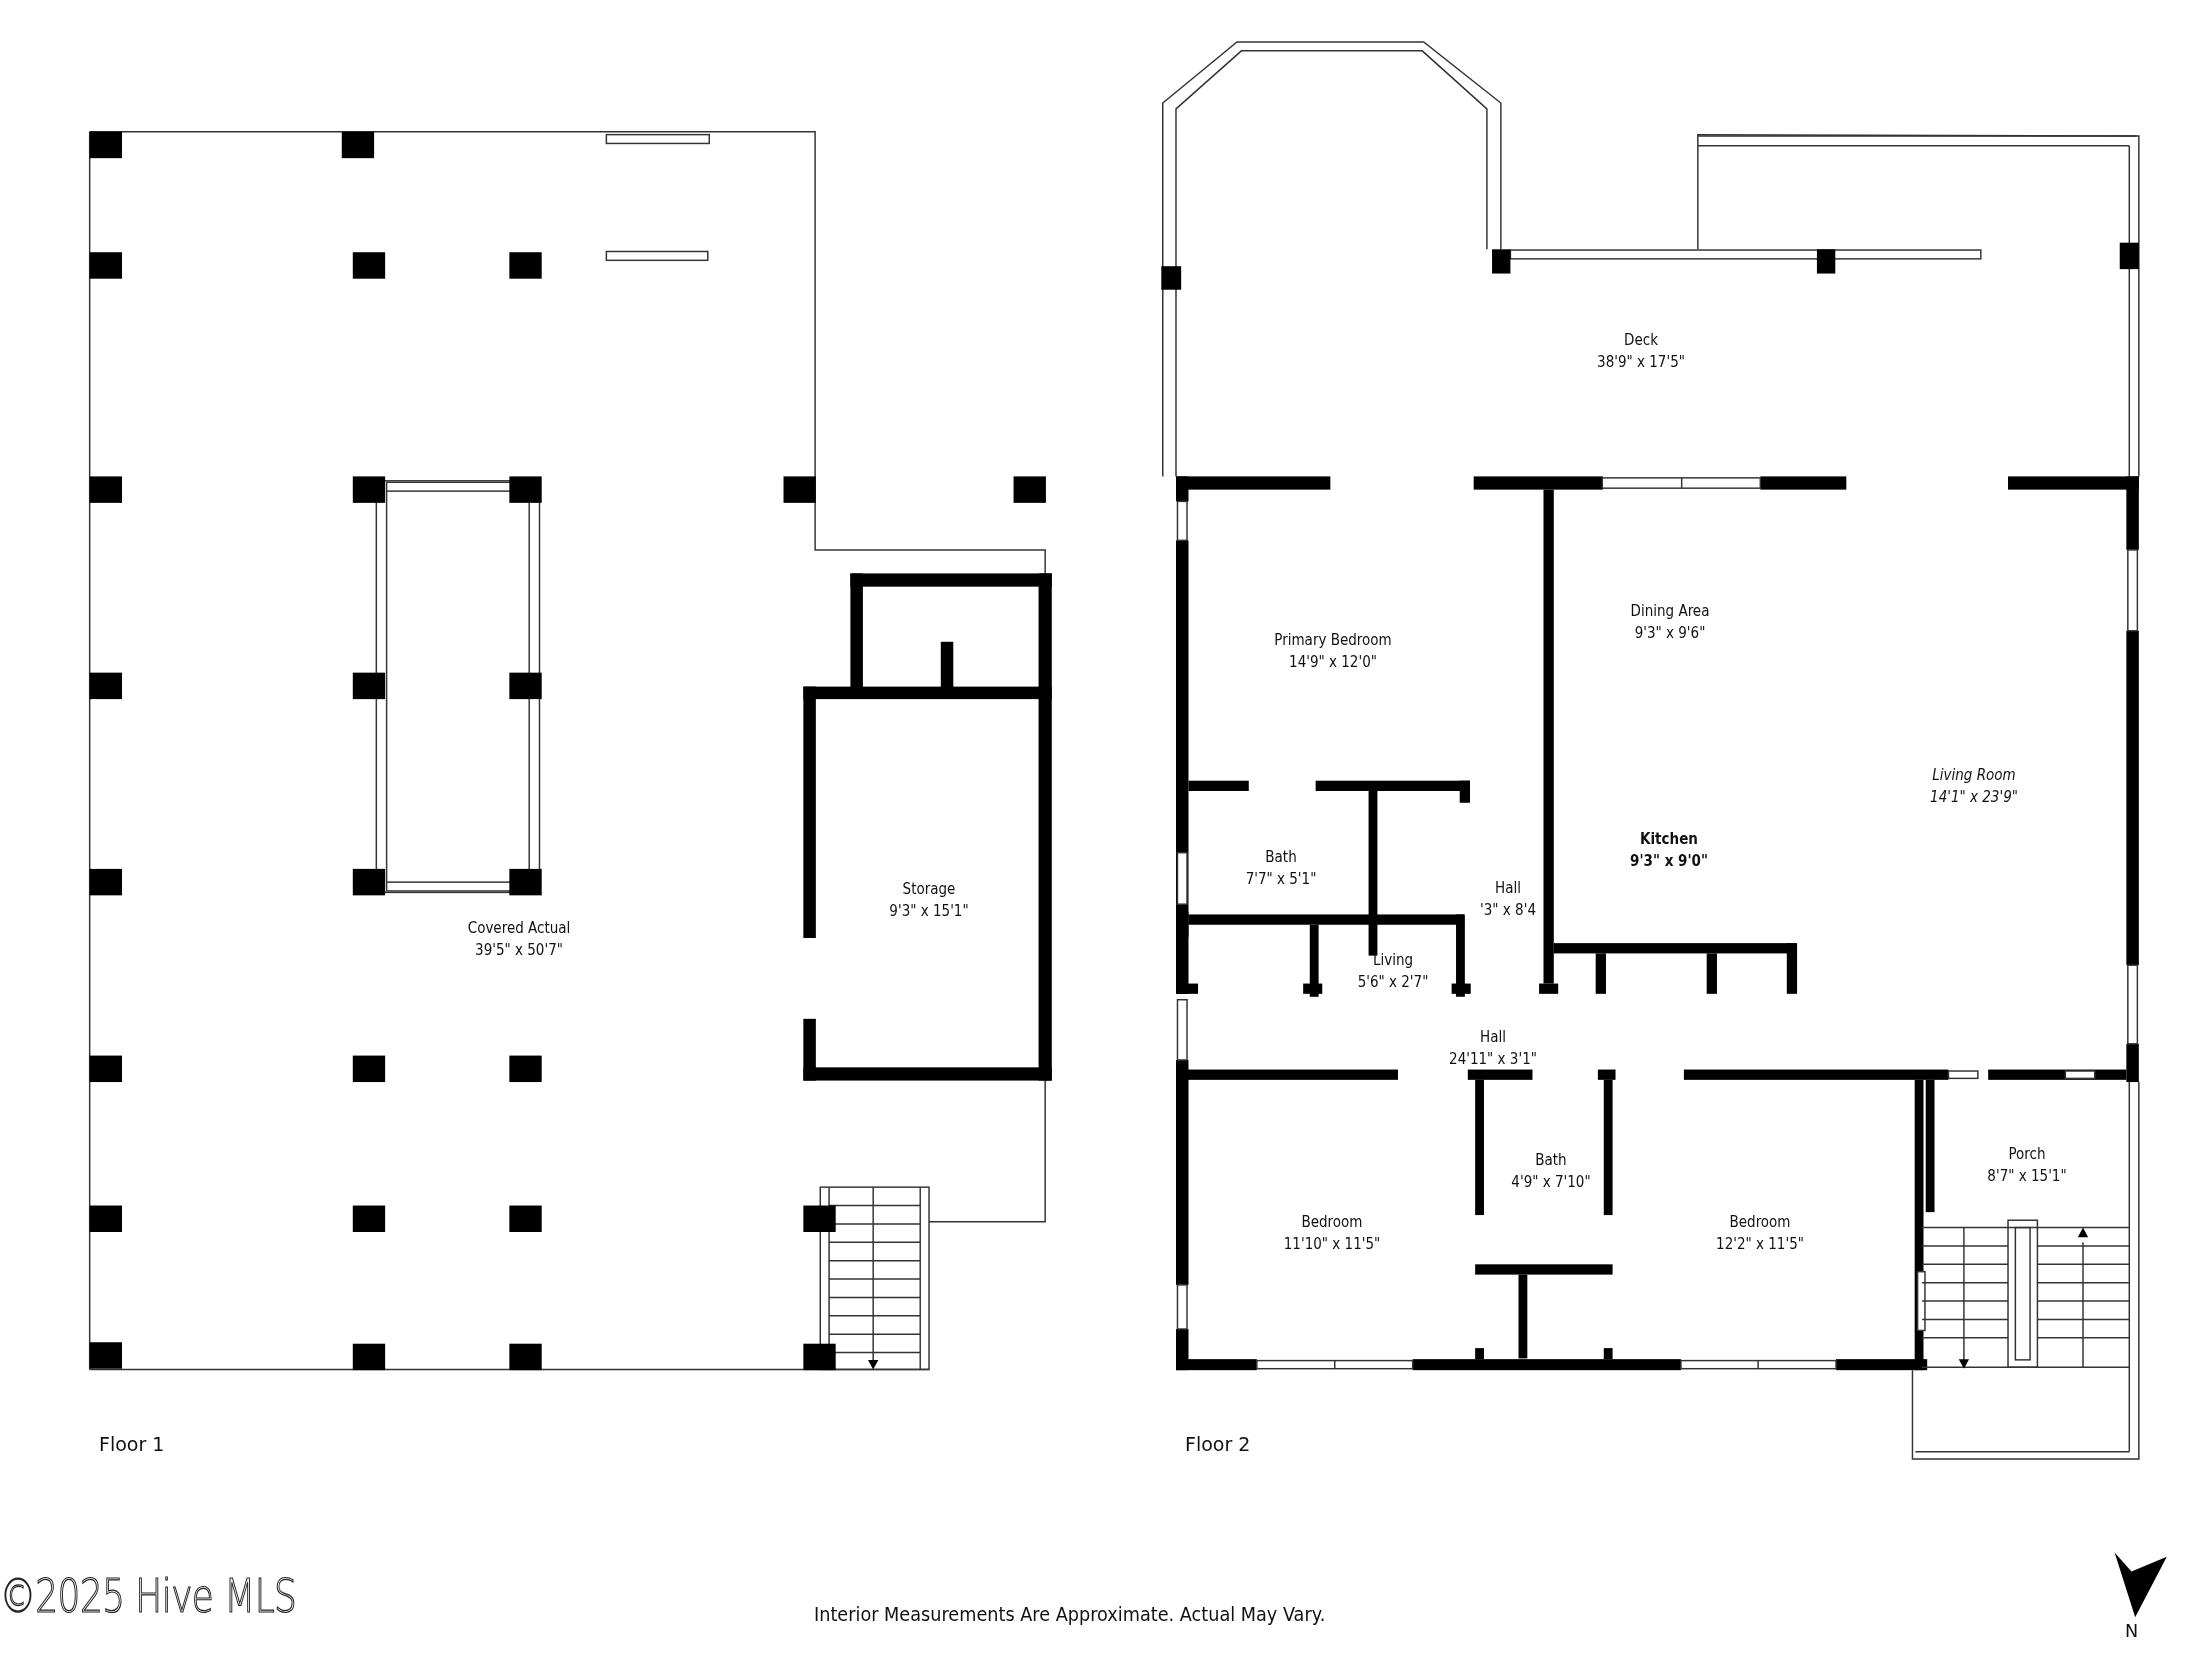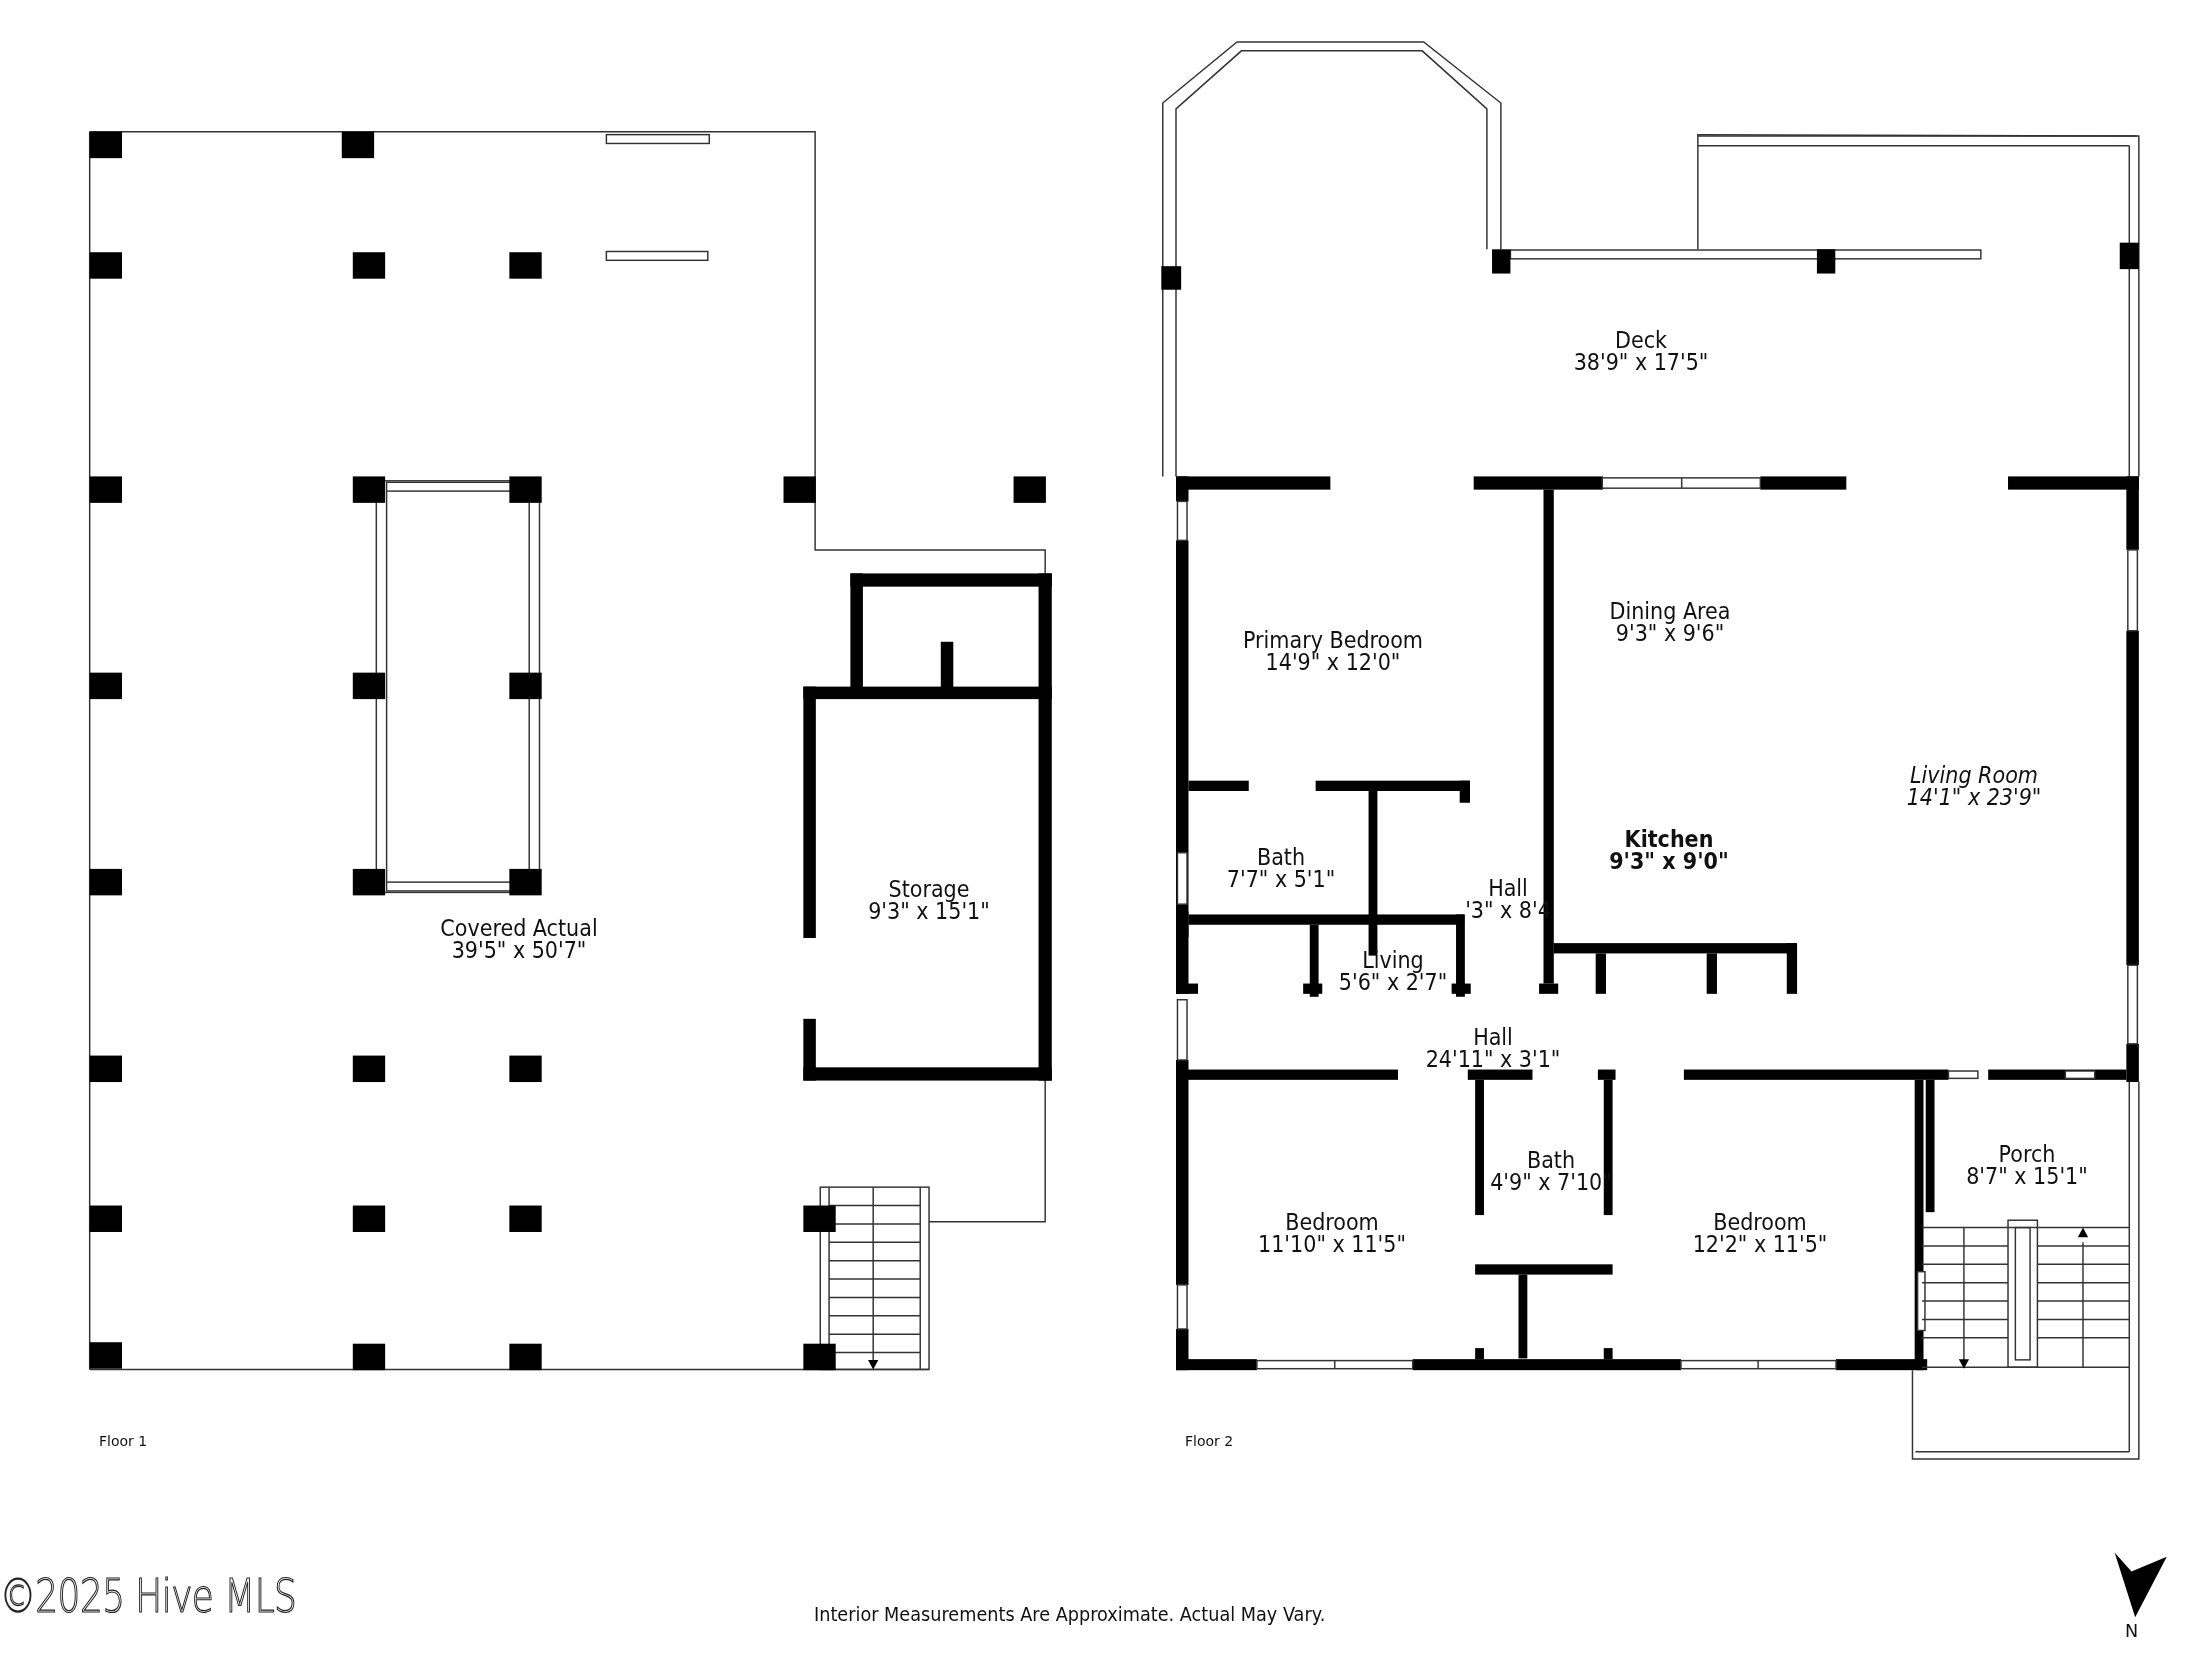--- a/index.html
+++ b/index.html
@@ -1,20 +1,20 @@
 <!DOCTYPE html>
 <html style="font-size:11.8px"><head>
 <meta charset="utf-8">
 <style>
   html, body { margin: 0; padding: 0; background: #ffffff; }
   body { width: 2205px; height: 1654px; position: relative; overflow: hidden; font-family: "DejaVu Sans", sans-serif; }
   svg.plan { position: absolute; left: 0; top: 0; width: 2205px; height: 1654px; }
-  .lbl { position: absolute; text-align: center; color: #111; font-family: "DejaVu Sans Condensed", "DejaVu Sans", sans-serif; font-size: 23px; line-height: 22px; transform: translateX(-50%); white-space: nowrap; }
+  .lbl { position: absolute; text-align: center; color: #111; font-family: "DejaVu Sans Condensed", "DejaVu Sans", sans-serif; font-size: 15px; line-height: 22px; transform: translateX(-50%); white-space: nowrap; }
   .lbl span { display: block; }
-  .floor-label { position: absolute; font-size: 14px; color: #111; font-family: "DejaVu Sans", sans-serif; }
+  .floor-label { position: absolute; font-size: 19px; color: #111; font-family: "DejaVu Sans", sans-serif; }
   .disclaimer { position: absolute; left: 814px; top: 1603px; font-size: 19px; color: #111; font-family: "DejaVu Sans", sans-serif; transform: scaleX(0.93); transform-origin: left top; }
   .watermark { position: absolute; left: 0px; top: 1569px; font-size: 46px; font-family: "DejaVu Sans", sans-serif; font-weight: 100; color: #fff; -webkit-text-stroke: 1.2px #222; letter-spacing: -0.7px; transform: scaleX(0.78); transform-origin: left top; }
   .north-label { position: absolute; left: 2125px; top: 1621px; font-size: 17.6px; color: #111; font-family: "DejaVu Sans", sans-serif; }
 </style>
 </head>
 <body>
 
 <svg class="plan" viewBox="0 0 3000 2250" xmlns="http://www.w3.org/2000/svg">
 
   <g fill="none" stroke="#333" stroke-width="2">

